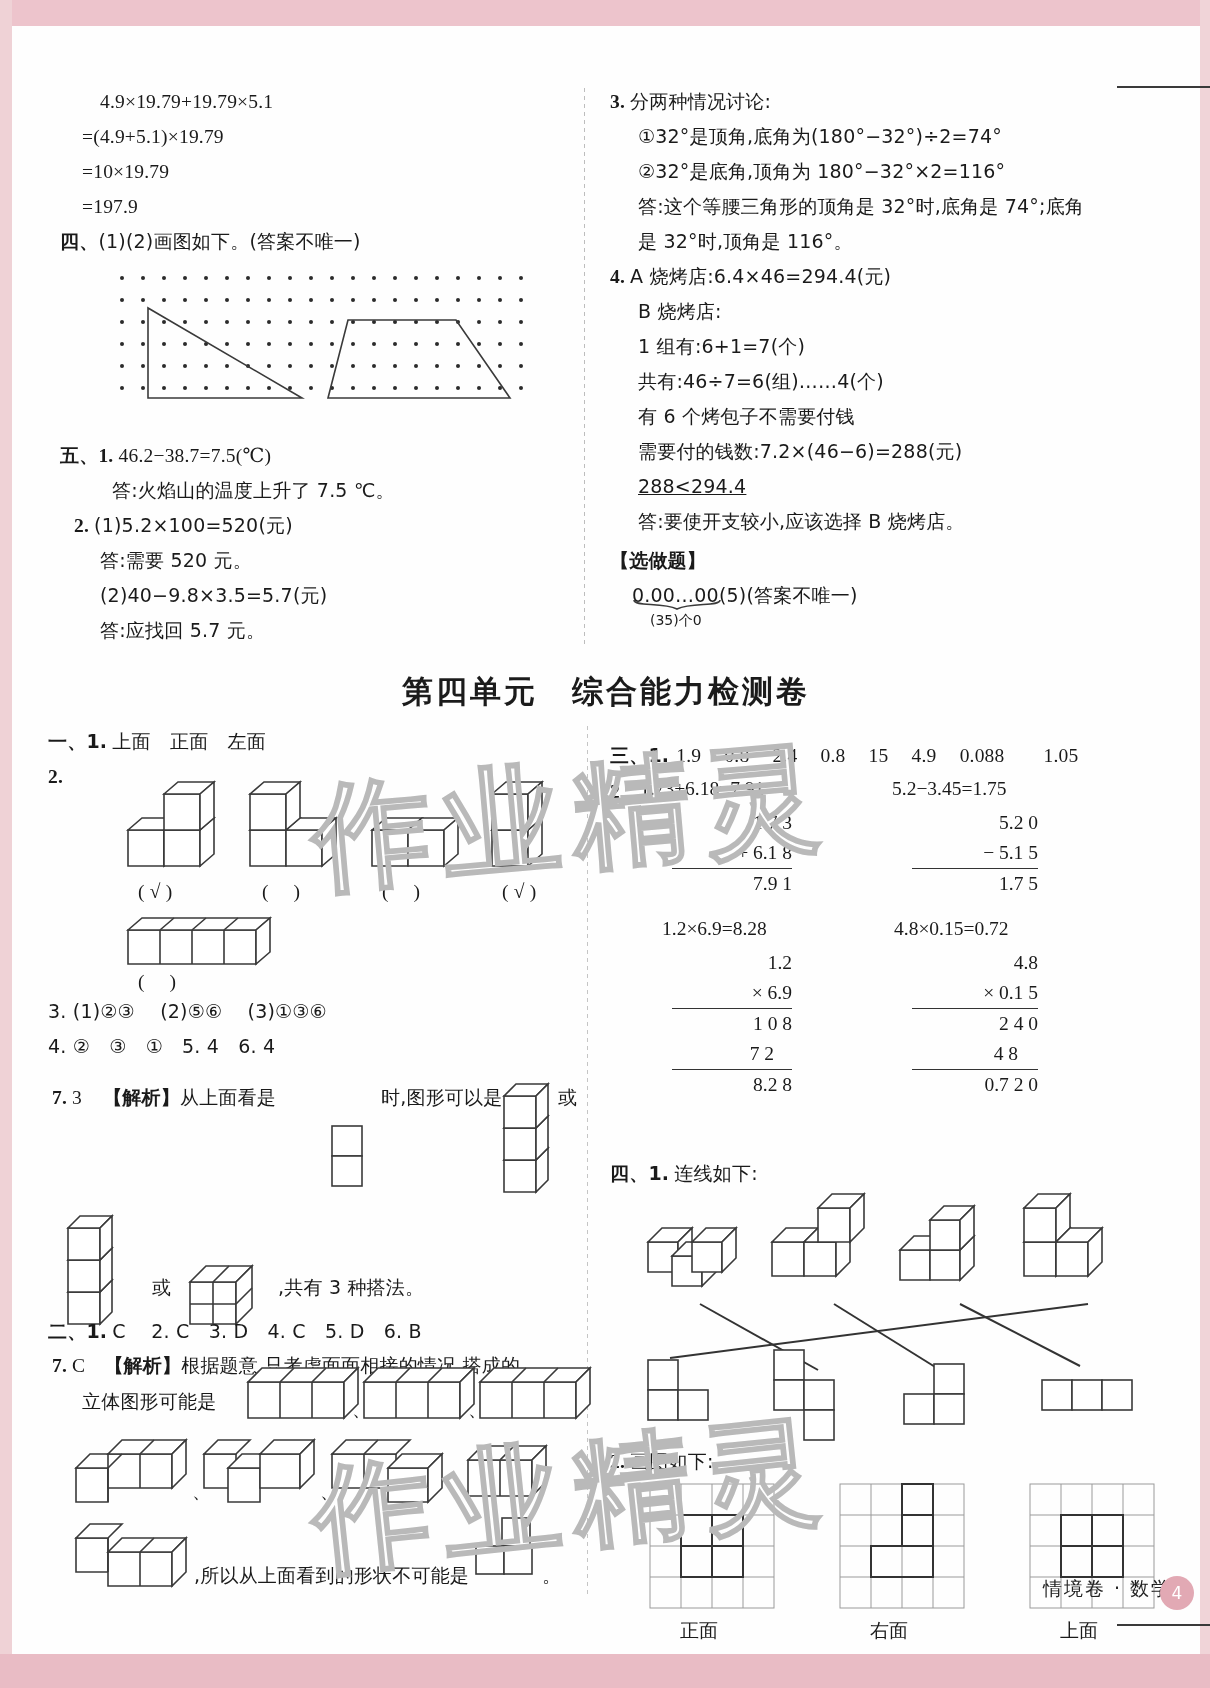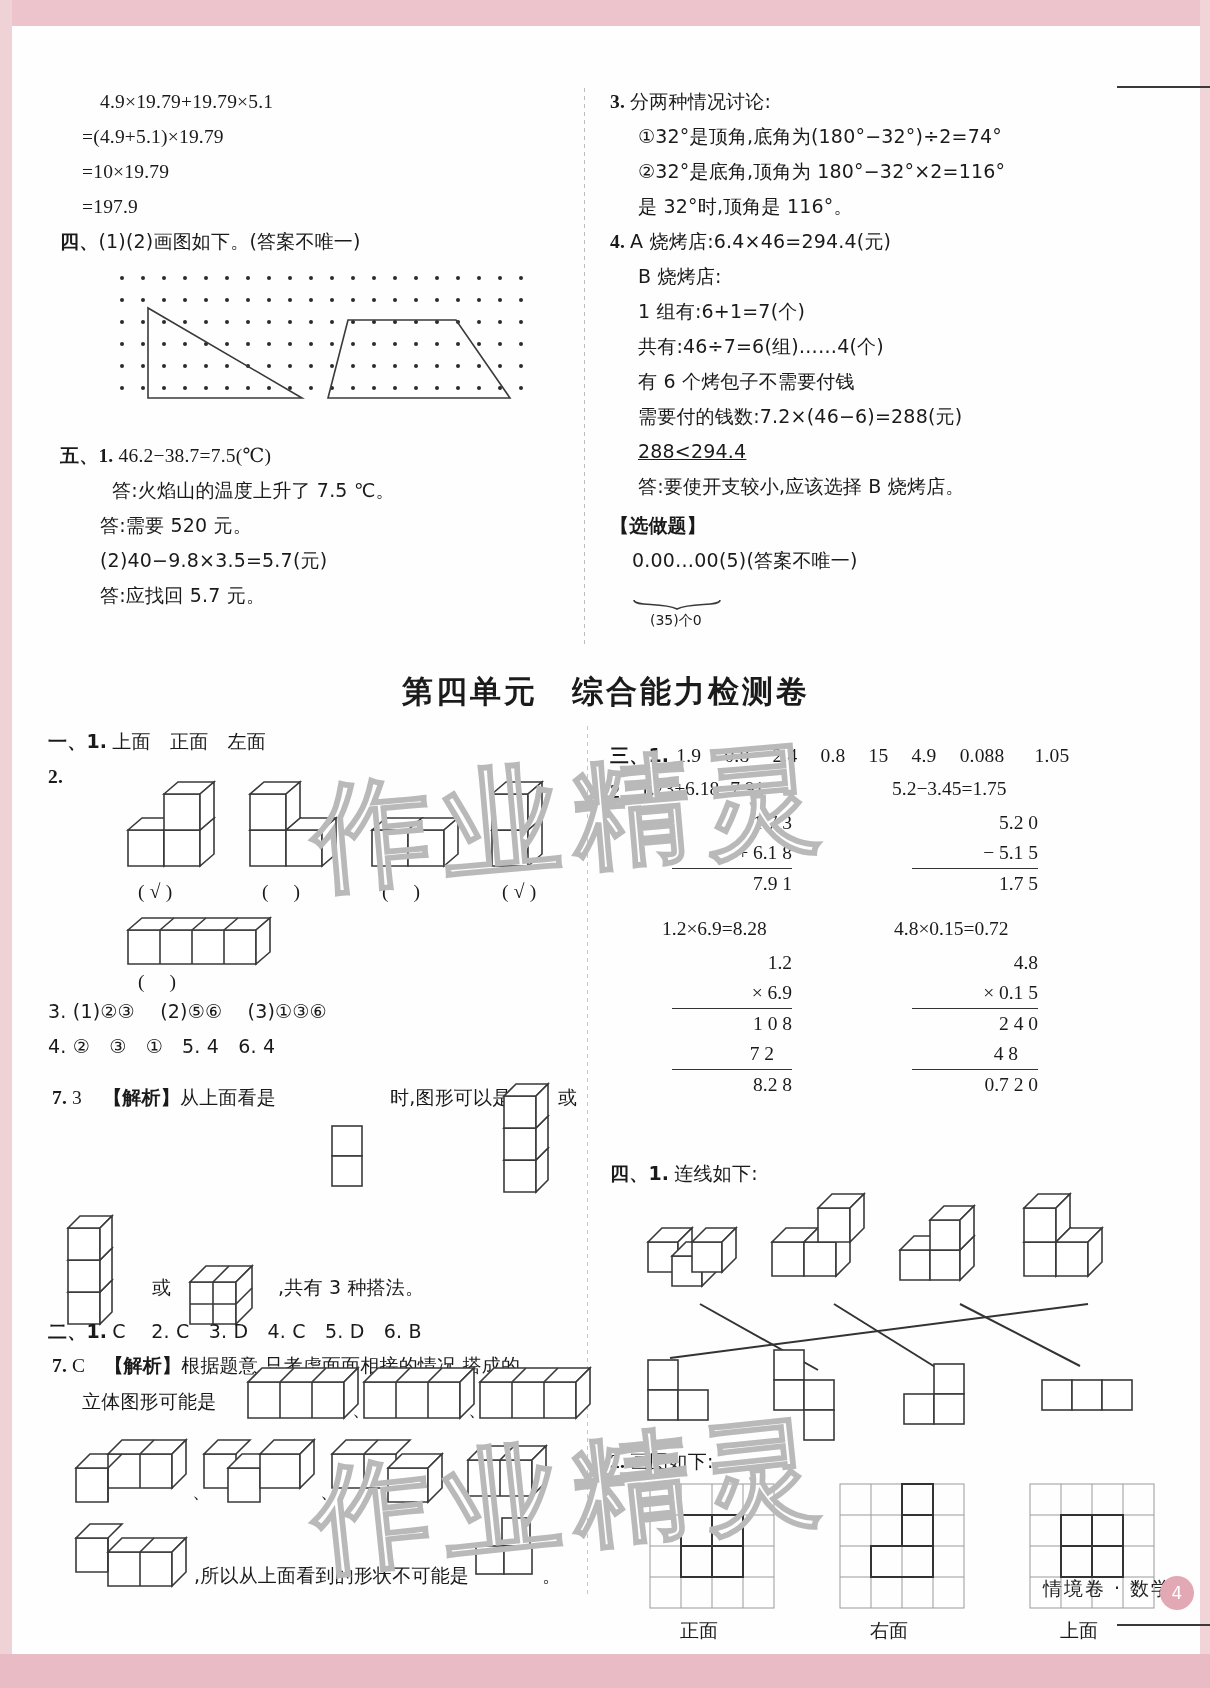--- a/index.html
+++ b/index.html
@@ -219,31 +219,35 @@
     <svg style="position:absolute;left:108px;top:250px;" width="420" height="150">
       <polygon class="stk" points="28,32 28,122 182,122"></polygon>
       <polygon class="stk" points="228,44 336,44 390,122 208,122"></polygon>
     </svg>
 
     <div class="col" style="left:48px;top:412px;width:510px;">
       <div class="ln">
         <span class="cn idx">五、</span><span class="idx">1.</span>&nbsp;<span>46.2−38.7=7.5(℃)</span>
       </div>
       <div class="ln cn" style="padding-left:52px;">答:火焰山的温度上升了 7.5 ℃。</div>
+      <div class="ln" style="padding-left:14px;">
+        <span class="idx">2.</span>&nbsp;<span class="cn">(1)5.2×100=520(元)</span>
+      </div>
       <div class="ln cn" style="padding-left:40px;">答:需要 520 元。</div>
       <div class="ln cn" style="padding-left:40px;">(2)40−9.8×3.5=5.7(元)</div>
       <div class="ln cn" style="padding-left:40px;">答:应找回 5.7 元。</div>
     </div>
 
     <div class="col" style="left:598px;top:58px;width:560px;">
       <div class="ln">
         <span class="idx">3.</span>&nbsp;<span class="cn">分两种情况讨论:</span>
       </div>
       <div class="ln cn" style="padding-left:28px;">①32°是顶角,底角为(180°−32°)÷2=74°</div>
       <div class="ln cn" style="padding-left:28px;">②32°是底角,顶角为 180°−32°×2=116°</div>
+      <div class="ln cn" style="padding-left:28px;">答:这个等腰三角形的顶角是 32°时,底角是 74°;底角</div>
       <div class="ln cn" style="padding-left:28px;">是 32°时,顶角是 116°。</div>
       <div class="ln">
         <span class="idx">4.</span>&nbsp;<span class="cn">A 烧烤店:6.4×46=294.4(元)</span>
       </div>
       <div class="ln cn" style="padding-left:28px;">B 烧烤店:</div>
       <div class="ln cn" style="padding-left:28px;">1 组有:6+1=7(个)</div>
       <div class="ln cn" style="padding-left:28px;">共有:46÷7=6(组)……4(个)</div>
       <div class="ln cn" style="padding-left:28px;">有 6 个烤包子不需要付钱</div>
       <div class="ln cn" style="padding-left:28px;">需要付的钱数:7.2×(46−6)=288(元)</div>
       <div class="ln cn" style="padding-left:28px;text-decoration:underline;">288&lt;294.4</div>
@@ -328,21 +332,21 @@
 
     <div class="ln" style="position:absolute;left:40px;top:1054px;">
       <span class="idx">7.</span>
       <span>3</span>
       <span class="cn idx" style="margin-left:16px;">【解析】</span><span class="cn">从上面看是</span>
     </div>
     <svg style="position:absolute;left:318px;top:1098px;" width="40" height="64">
       <rect class="stkf" x="2" y="2" width="30" height="30"></rect>
       <rect class="stkf" x="2" y="32" width="30" height="30"></rect>
     </svg>
-    <div class="ln cn" style="position:absolute;left:378px;top:1054px;">时,图形可以是</div>
+    <div class="ln cn" style="position:absolute;left:369px;top:1054px;">时,图形可以是</div>
     <svg style="position:absolute;left:478px;top:1068px;" width="80" height="104">
       <path class="stkf" d="M14,66 L14,98 L46,98 L46,66 Z"></path>
       <path class="stkf" d="M14,66 L26,54 L58,54 L46,66 Z"></path>
       <path class="stkf" d="M46,66 L58,54 L58,86 L46,98 Z"></path>
       <path class="stkf" d="M14,34 L14,66 L46,66 L46,34 Z"></path>
       <path class="stkf" d="M14,34 L26,22 L58,22 L46,34 Z"></path>
       <path class="stkf" d="M46,34 L58,22 L58,54 L46,66 Z"></path>
       <path class="stkf" d="M14,2 L14,34 L46,34 L46,2 Z"></path>
       <path class="stkf" d="M14,2 L26,-10 L58,-10 L46,2 Z"></path>
       <path class="stkf" d="M46,2 L58,-10 L58,22 L46,34 Z"></path>
@@ -459,21 +463,21 @@
 
     <div class="ln" style="position:absolute;left:598px;top:712px;">
       <span class="cn idx">三、1.</span>
       <span style="margin-left:2px;">1.9</span>
       <span style="margin-left:18px;">0.8</span>
       <span style="margin-left:18px;">2.4</span>
       <span style="margin-left:18px;">0.8</span>
       <span style="margin-left:18px;">15</span>
       <span style="margin-left:18px;">4.9</span>
       <span style="margin-left:18px;">0.088</span>
-      <span style="margin-left:25px;">1.05</span>
+      <span style="margin-left:34px;">1.05</span>
     </div>
 
     <div class="idx ln" style="position:absolute;left:598px;top:748px;">2.</div>
 
     <div class="vert" style="position:absolute;left:628px;top:748px;text-align:left;">
       <div>1.73+6.18=7.91</div>
     </div>
     <div class="vert" style="position:absolute;left:660px;top:782px;width:120px;text-align:right;">
       <div>1.7 3</div>
       <div class="ul">+ 6.1 8</div>

